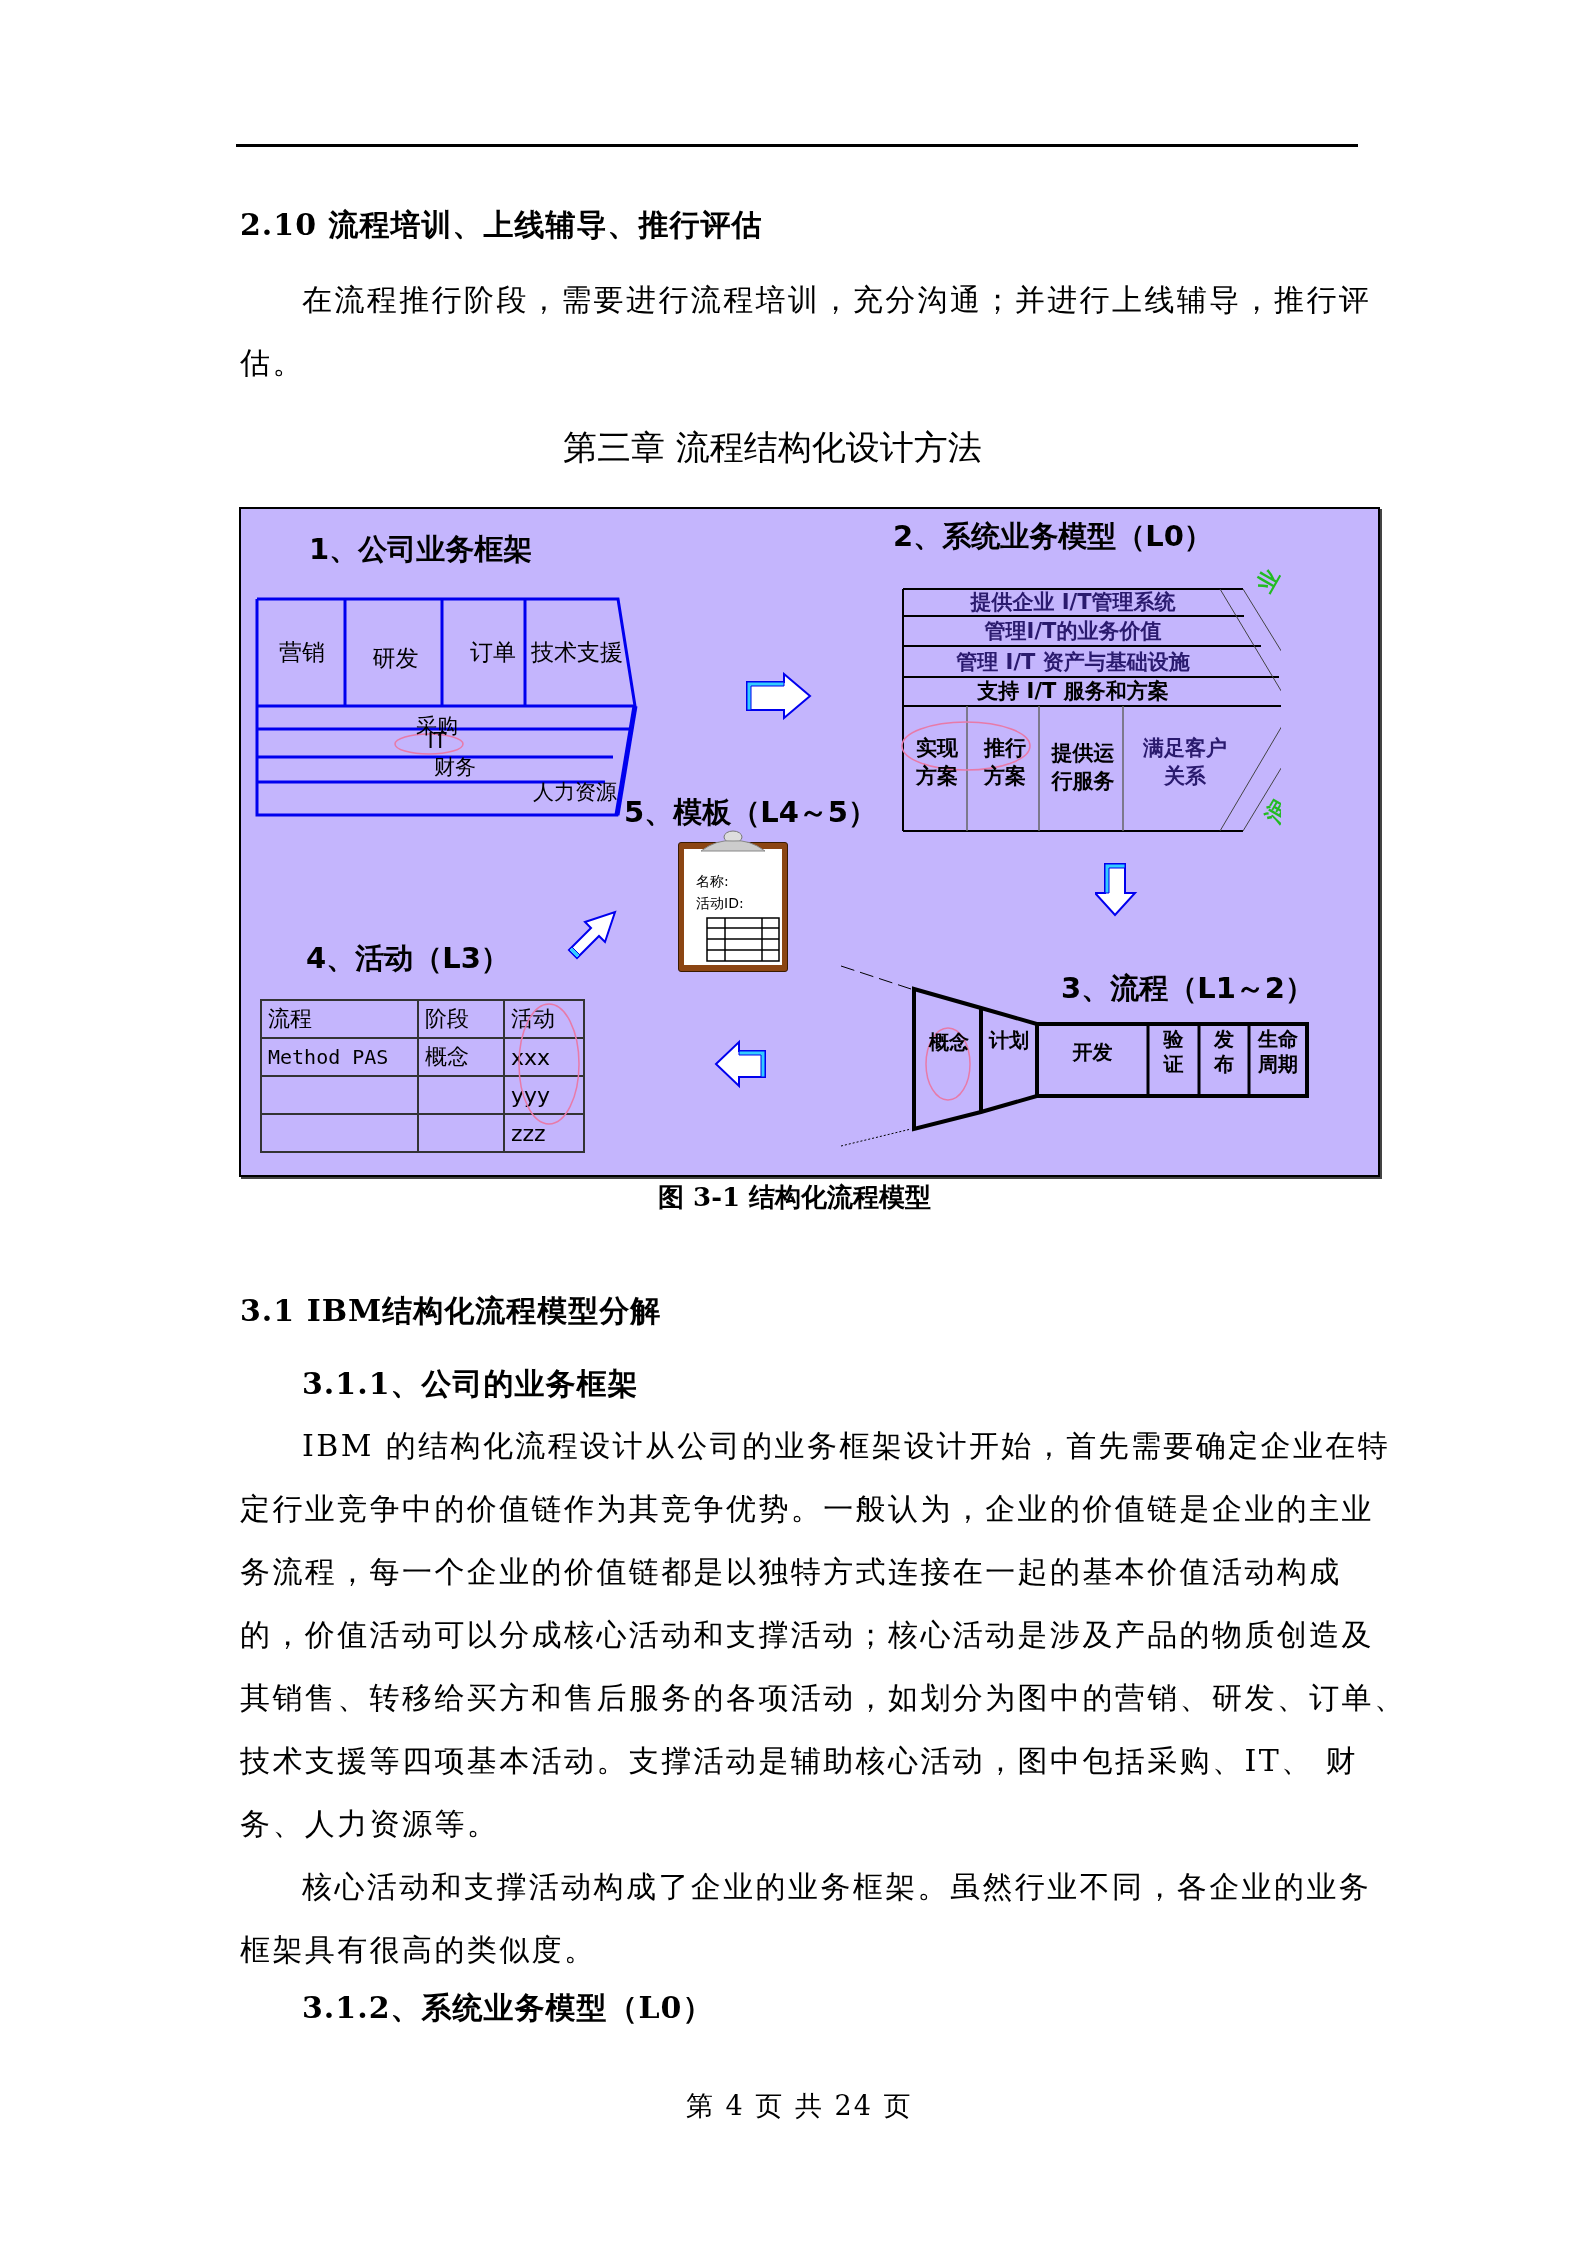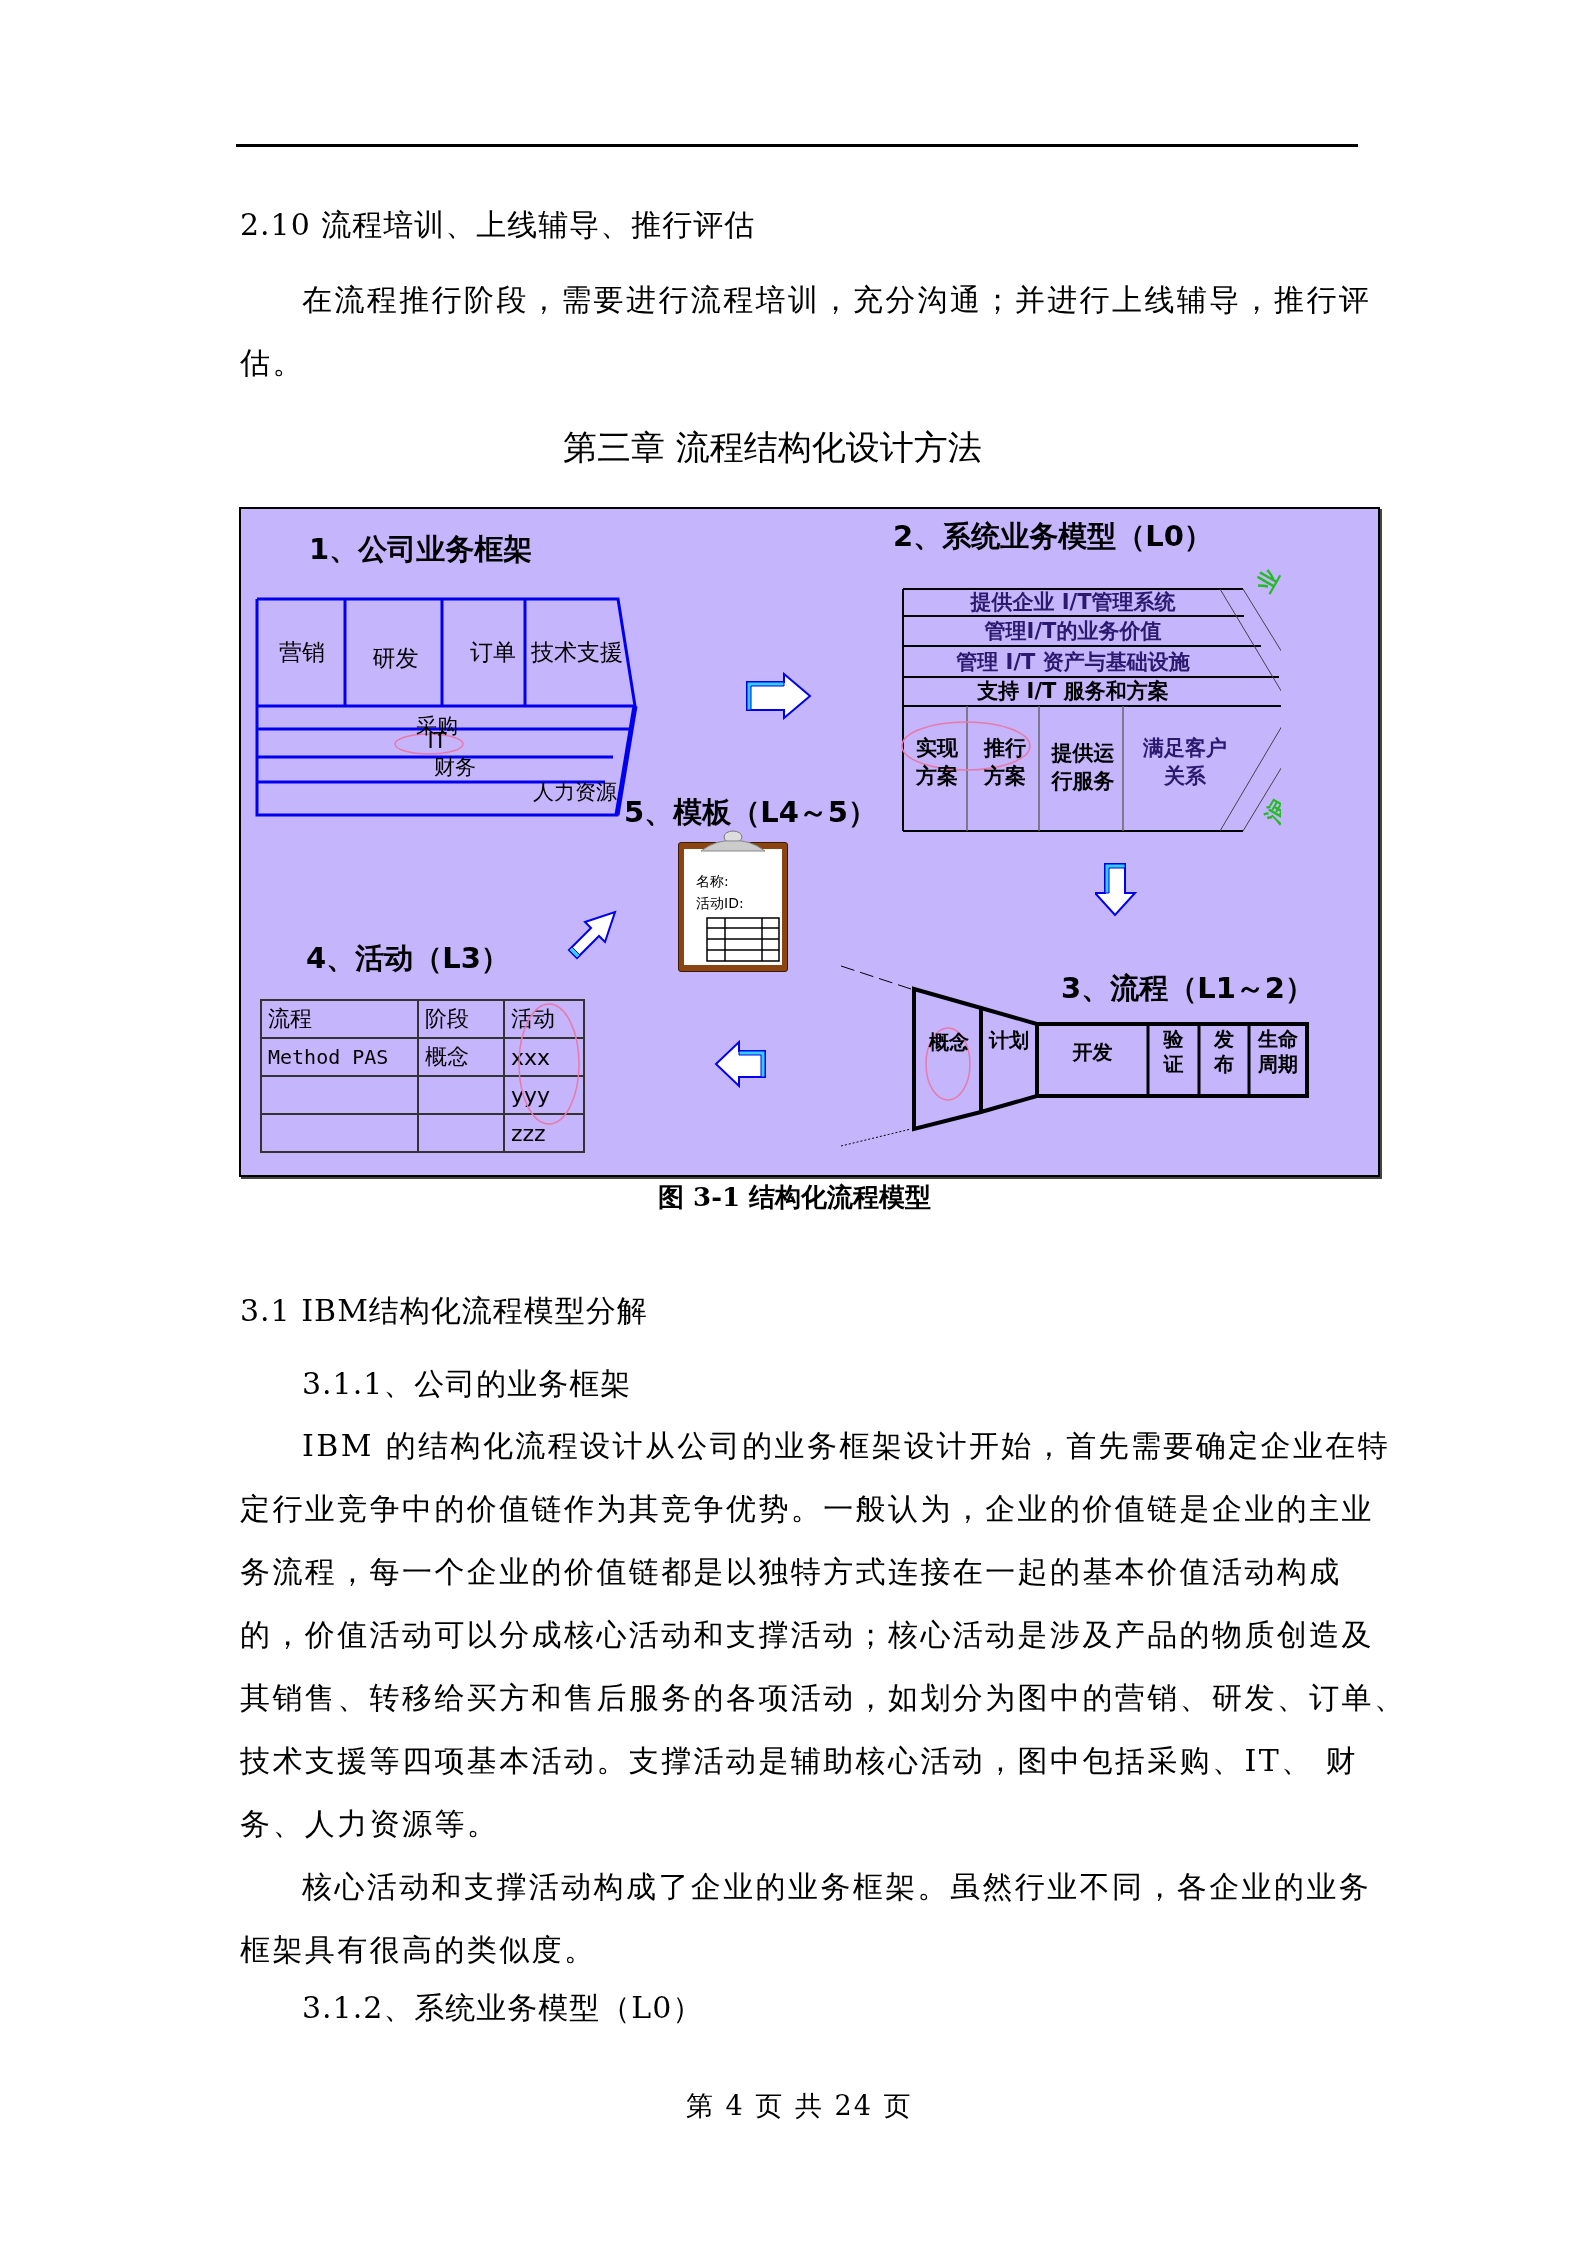--- a/index.html
+++ b/index.html
@@ -1,20 +1,20 @@
 <!DOCTYPE html>
 <html><head>
 <meta charset="utf-8">
 <style>
   html, body { margin:0; padding:0; background:#fff; }
   body { width:1587px; height:2245px; position:relative; overflow:hidden;
          font-family:"DejaVu Serif","Liberation Serif",serif; color:#000; }
   .abs { position:absolute; }
   .hr-top { left:236px; top:144px; width:1122px; height:3px; background:#000; }
-  .h2 { font-size:30px; font-weight:normal; letter-spacing:1px; white-space:nowrap; }
+  .h2 { font-size:30px; font-weight:bold; letter-spacing:1px; white-space:nowrap; }
   .para { font-size:30px; line-height:63px; letter-spacing:2.4px; }
   .indent { text-indent:62px; }
   .chapter { font-family:"DejaVu Sans","Liberation Sans",sans-serif; font-size:34px; white-space:nowrap; }
   .figure { left:239px; top:507px; width:1141px; height:670px; border:2px solid #000; box-sizing:border-box;
             box-shadow:2px 2px 0 #444; background:#c4b5fd; }
   .caption { font-size:26px; font-weight:bold; white-space:nowrap; }
   .footer { font-size:27px; white-space:nowrap; letter-spacing:2px; }
   .sans { font-family:"DejaVu Sans","Liberation Sans",sans-serif; }
   .sec-title { font-family:"DejaVu Sans","Liberation Sans",sans-serif; font-weight:bold; font-size:29px; white-space:nowrap; }
   svg text { font-family:"DejaVu Sans","Liberation Sans",sans-serif; }

